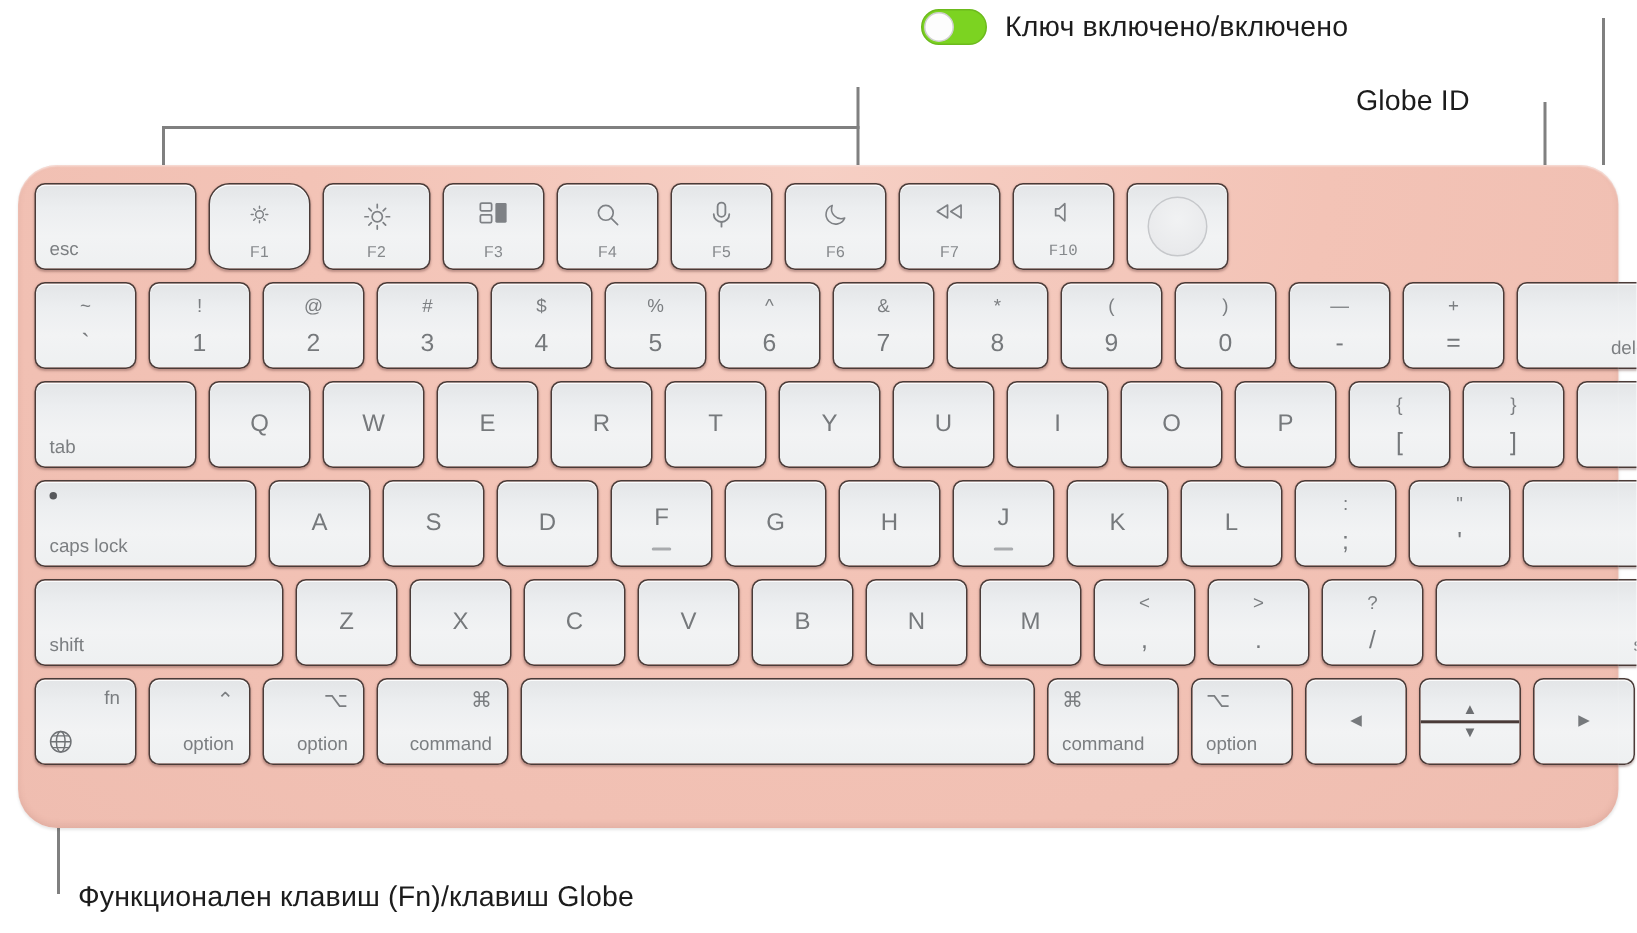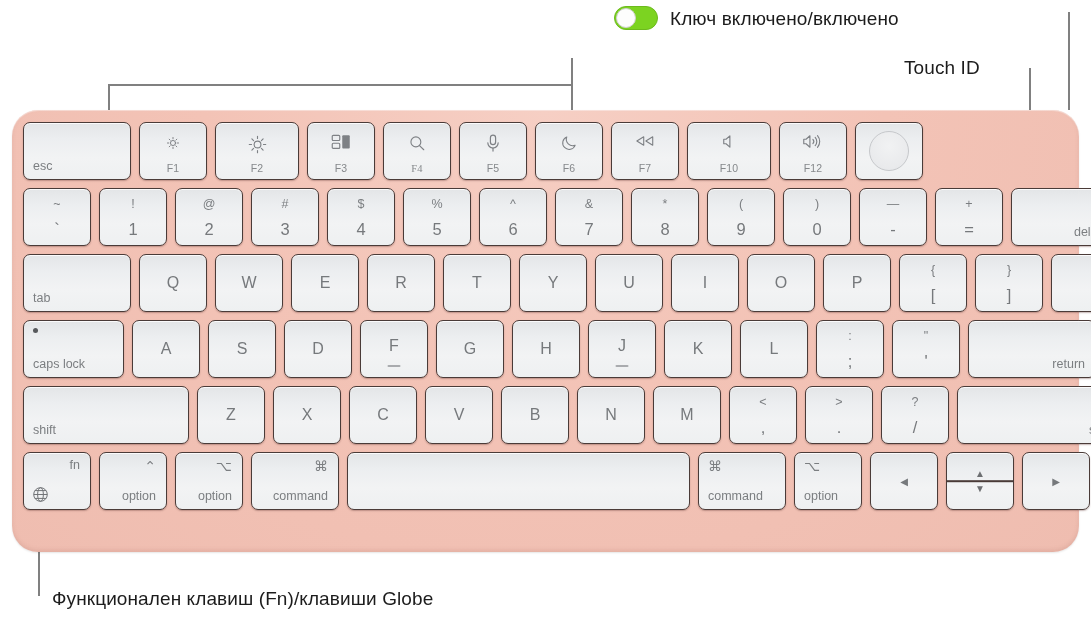--- a/index.html
+++ b/index.html
@@ -125,66 +125,66 @@
   <div class="leader v" style="left:108px; top:84px; height:26px;"></div>
   <div class="leader h" style="left:108px; top:84px; width:465px;"></div>
   <div class="leader v" style="left:571px; top:58px; height:52px;"></div>
 
   <div class="toggle-pill" style="left:614px; top:6px;">
     <div class="toggle-knob"></div>
   </div>
   <div class="callout" style="left:670px; top:8px;">Ключ включено/включено</div>
   <div class="leader v" style="left:1068px; top:12px; height:98px;"></div>
 
-  <div class="callout" style="left:904px; top:57px;">Touch ID</div>
+  <div class="callout" style="left:904px; top:57px;">Globe ID</div>
   <div class="leader v" style="left:1029px; top:68px; height:42px;"></div>
 
   <div class="leader v" style="left:38px; top:540px; height:56px;"></div>
-  <div class="callout" style="left:52px; top:588px;">Функционален клавиш (Fn)/клавиши Globe</div>
+  <div class="callout" style="left:52px; top:588px;">Функционален клавиш (Fn)/клавиш Globe</div>
 
   <div id="keyboard">
 
     <div class="krow" style="left:11px; top:12px; height:58px; gap:8px;">
 
       <div class="key" style="width:108px;">
         <span class="k-bl">esc</span>
       </div>
 
-      <div class="key" style="width:68px;">
+      <div class="key" style="width:68px;border-radius:14px;">
         <span class="k-ficon">
           <svg class="gi" width="18" height="18" viewBox="0 0 24 24" fill="none" stroke="#7e8185" stroke-width="1.3" stroke-linecap="round">
             <circle cx="12" cy="12" r="3.4"></circle>
             <path d="M12 4.6V6.4M12 17.6V19.4M4.6 12H6.4M17.6 12H19.4M6.9 6.9l1.3 1.3M15.8 15.8l1.3 1.3M17.1 6.9l-1.3 1.3M8.2 15.8l-1.3 1.3"></path>
           </svg>
         </span>
         <span class="k-fl">F1</span>
       </div>
 
-      <div class="key" style="width:84px;">
+      <div class="key" style="width:72px;">
         <span class="k-ficon">
           <svg class="gi" width="21" height="21" viewBox="0 0 24 24" fill="none" stroke="#7e8185" stroke-width="1.3" stroke-linecap="round">
             <circle cx="12" cy="12" r="3.9"></circle>
             <path d="M12 2.6V5.2M12 18.8V21.4M2.6 12H5.2M18.8 12H21.4M5.6 5.6l1.9 1.9M16.5 16.5l1.9 1.9M18.4 5.6l-1.9 1.9M7.5 16.5l-1.9 1.9"></path>
           </svg>
         </span>
         <span class="k-fl">F2</span>
       </div>
 
       <div class="key" style="width:68px;">
         <span class="k-ficon">
           <svg class="gi" width="20" height="16" viewBox="0 0 24 19" fill="none" stroke="#7e8185" stroke-width="1.4">
             <rect x="1.5" y="1.5" width="9" height="6.2" rx="1.1"></rect>
             <rect x="1.5" y="11" width="9" height="6.2" rx="1.1"></rect>
             <rect x="13.5" y="1.5" width="9" height="15.7" rx="1.1" fill="#7e8185" stroke="none"></rect>
           </svg>
         </span>
         <span class="k-fl">F3</span>
       </div>
 
-      <div class="key" style="width:68px;font-family:Liberation Serif, serif;">
+      <div class="key" style="width:68px;">
         <span class="k-ficon">
           <svg class="gi" width="18" height="18" viewBox="0 0 24 24" fill="none" stroke="#7e8185" stroke-width="1.5" stroke-linecap="round">
             <circle cx="10.5" cy="10.5" r="6.6"></circle>
             <path d="M15.4 15.4L21 21"></path>
           </svg>
         </span>
         <span class="k-fl">F4</span>
       </div>
 
       <div class="key" style="width:68px;">
@@ -212,41 +212,30 @@
           <svg class="gi" width="24" height="14" viewBox="0 0 28 16" fill="none" stroke="#7e8185" stroke-width="1.3" stroke-linejoin="round">
             <path d="M12.5 3L4.5 8l8 5z"></path>
             <path d="M23 3l-8 5 8 5z"></path>
           </svg>
         </span>
         <span class="k-fl">F7</span>
       </div>
 
 
 
-      <div class="key" style="width:84px;">
+      <div class="key" style="width:68px;font-family:Liberation Mono, monospace;">
         <span class="k-ficon">
           <svg class="gi" width="14" height="15" viewBox="0 0 16 17" fill="none" stroke="#7e8185" stroke-width="1.3" stroke-linejoin="round">
             <path d="M9 2L4.6 5.9H2v5.2h2.6L9 15z"></path>
           </svg>
         </span>
         <span class="k-fl">F10</span>
       </div>
 
 
-      <div class="key" style="width:68px;">
-        <span class="k-ficon">
-          <svg class="gi" width="22" height="15" viewBox="0 0 25 17" fill="none" stroke="#7e8185" stroke-width="1.3" stroke-linejoin="round" stroke-linecap="round">
-            <path d="M9 2L4.6 5.9H2v5.2h2.6L9 15z"></path>
-            <path d="M12.4 6.1a3.6 3.6 0 010 4.8"></path>
-            <path d="M15 3.8a7 7 0 010 9.4"></path>
-            <path d="M17.6 1.8a10.2 10.2 0 010 13.4"></path>
-          </svg>
-        </span>
-        <span class="k-fl">F12</span>
-      </div>
 
       <div class="key" style="width:68px;">
         <span class="touchid-ring"></span>
       </div>
     </div>
 
     <div class="krow" style="left:11px; top:78px; height:58px; gap:8px;">
       <div class="key" style="width:68px;">
         <span class="k-up">~</span>
         <span class="k-dn">`</span>
@@ -346,21 +335,21 @@
         <span class="k-up">}</span>
         <span class="k-dn">]</span>
       </div>
       <div class="key" style="width:108px;">
         <span class="k-up">|</span>
         <span class="k-dn">\</span>
       </div>
     </div>
 
     <div class="krow" style="left:11px; top:210px; height:58px; gap:8px;">
-      <div class="key" style="width:101px;">
+      <div class="key" style="width:148px;">
         <span class="capsled"></span>
         <span class="k-bl">caps lock</span>
       </div>
       <div class="key" style="width:68px;">
           <span class="k-c">A</span>
         </div>
       <div class="key" style="width:68px;">
           <span class="k-c">S</span>
         </div>
       <div class="key" style="width:68px;">

